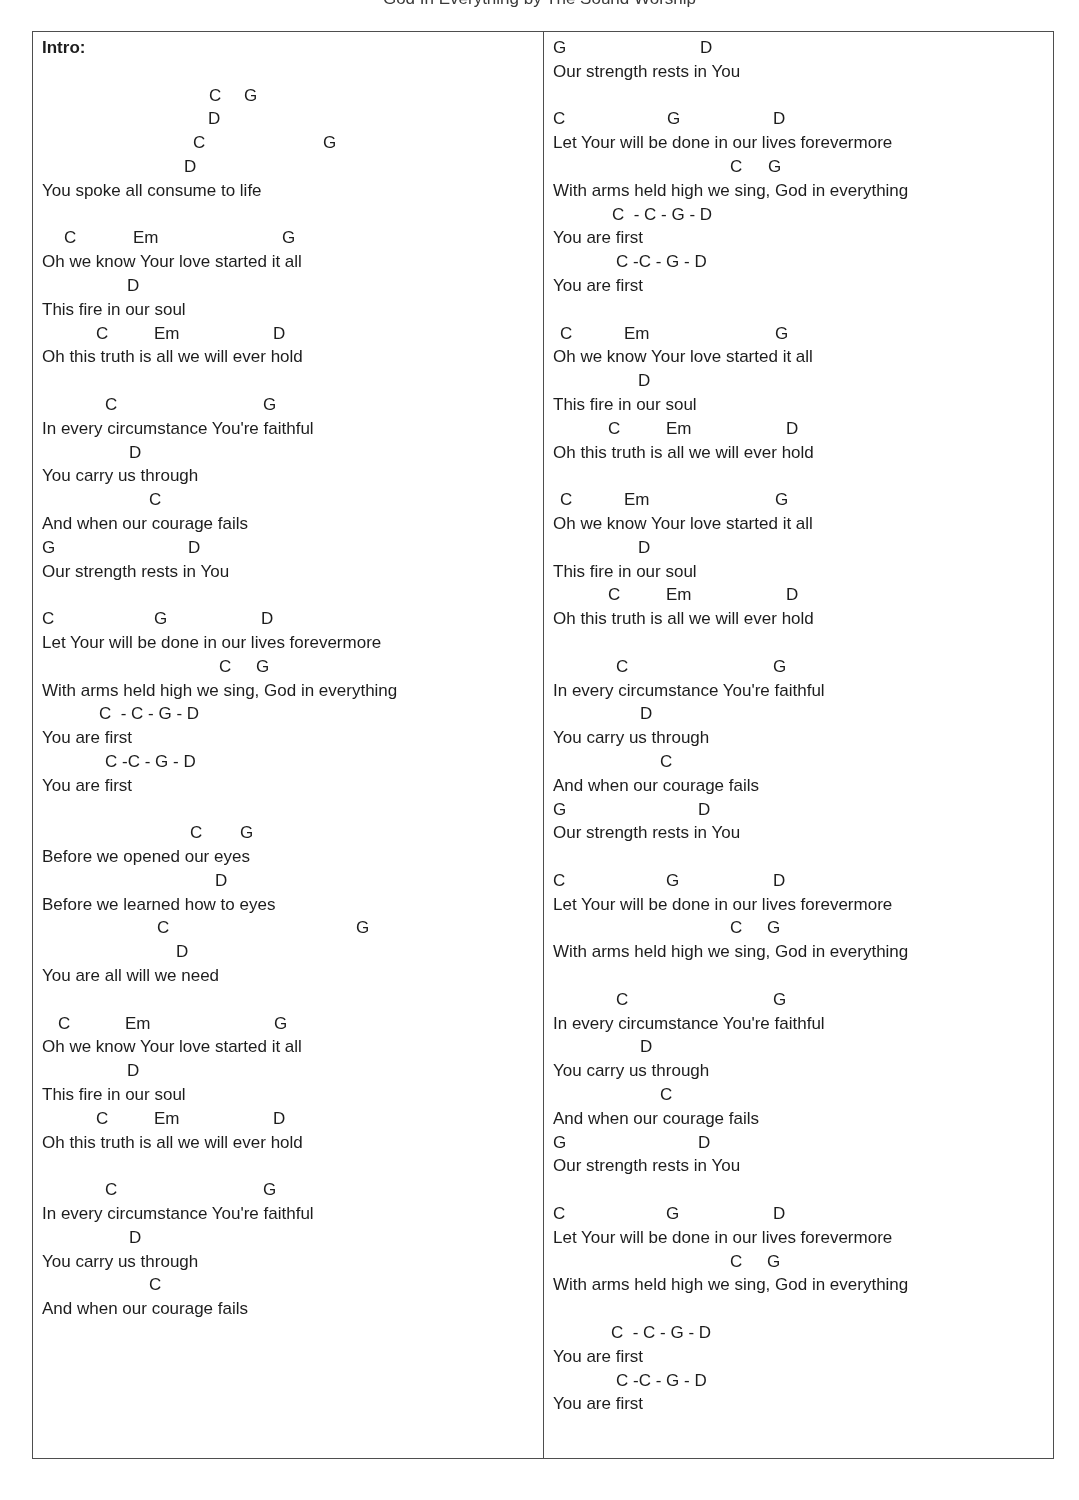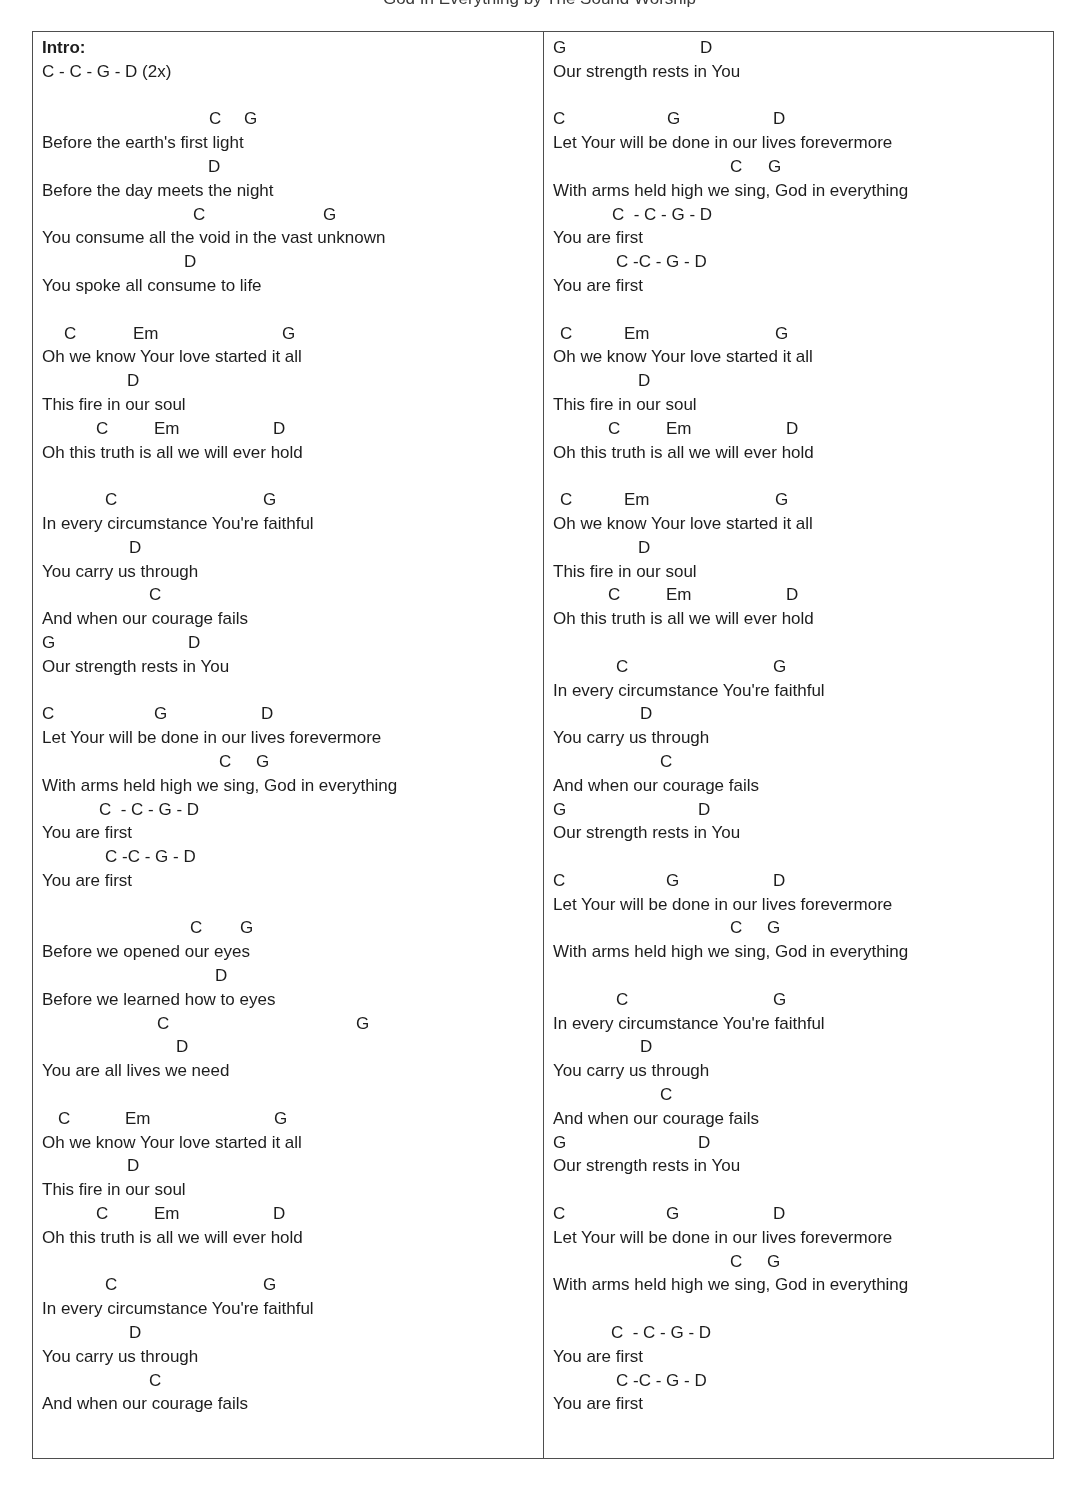--- a/index.html
+++ b/index.html
@@ -61,28 +61,24 @@
 </head>
 <body>
 
 <div class="page" style="--text-color: #1d1d1d; --border-color: #4e4e4e; --title-color: #3a3a3a;">
   <div class="title-clip">
     <span class="title-text">God In Everything by The Sound Worship</span>
   </div>
   <div class="sheet">
     <div class="col col-left" id="col-left">
         <div class="line heading">Intro:</div>
-        <div class="line lyric">C - C - G - D (2x)</div>
         <div class="line blank"></div>
         <div class="line chords"><span class="chord" style="left: 167px;">C</span><span class="chord" style="left: 202px;">G</span></div>
-        <div class="line lyric">Before the earth's first light</div>
         <div class="line chords"><span class="chord" style="left: 166px;">D</span></div>
-        <div class="line lyric">Before the day meets the night</div>
         <div class="line chords"><span class="chord" style="left: 151px;">C</span><span class="chord" style="left: 281px;">G</span></div>
-        <div class="line lyric">You consume all the void in the vast unknown</div>
         <div class="line chords"><span class="chord" style="left: 142px;">D</span></div>
         <div class="line lyric">You spoke all consume to life</div>
         <div class="line blank"></div>
         <div class="line chords"><span class="chord" style="left: 22px;">C</span><span class="chord" style="left: 91px;">Em</span><span class="chord" style="left: 240px;">G</span></div>
         <div class="line lyric">Oh we know Your love started it all</div>
         <div class="line chords"><span class="chord" style="left: 85px;">D</span></div>
         <div class="line lyric">This fire in our soul</div>
         <div class="line chords"><span class="chord" style="left: 54px;">C</span><span class="chord" style="left: 112px;">Em</span><span class="chord" style="left: 231px;">D</span></div>
         <div class="line lyric">Oh this truth is all we will ever hold</div>
         <div class="line blank"></div>
@@ -103,21 +99,21 @@
         <div class="line lyric">You are first</div>
         <div class="line chords"><span class="chord" style="left: 63px;">C -C - G - D</span></div>
         <div class="line lyric">You are first</div>
         <div class="line blank"></div>
         <div class="line chords"><span class="chord" style="left: 148px;">C</span><span class="chord" style="left: 198px;">G</span></div>
         <div class="line lyric">Before we opened our eyes</div>
         <div class="line chords"><span class="chord" style="left: 173px;">D</span></div>
         <div class="line lyric">Before we learned how to eyes</div>
         <div class="line chords"><span class="chord" style="left: 115px;">C</span><span class="chord" style="left: 314px;">G</span></div>
         <div class="line chords"><span class="chord" style="left: 134px;">D</span></div>
-        <div class="line lyric">You are all lives we need</div>
+        <div class="line lyric">You are all will we need</div>
         <div class="line blank"></div>
         <div class="line chords"><span class="chord" style="left: 16px;">C</span><span class="chord" style="left: 83px;">Em</span><span class="chord" style="left: 232px;">G</span></div>
         <div class="line lyric">Oh we know Your love started it all</div>
         <div class="line chords"><span class="chord" style="left: 85px;">D</span></div>
         <div class="line lyric">This fire in our soul</div>
         <div class="line chords"><span class="chord" style="left: 54px;">C</span><span class="chord" style="left: 112px;">Em</span><span class="chord" style="left: 231px;">D</span></div>
         <div class="line lyric">Oh this truth is all we will ever hold</div>
         <div class="line blank"></div>
         <div class="line chords"><span class="chord" style="left: 63px;">C</span><span class="chord" style="left: 221px;">G</span></div>
         <div class="line lyric">In every circumstance You're faithful</div>

